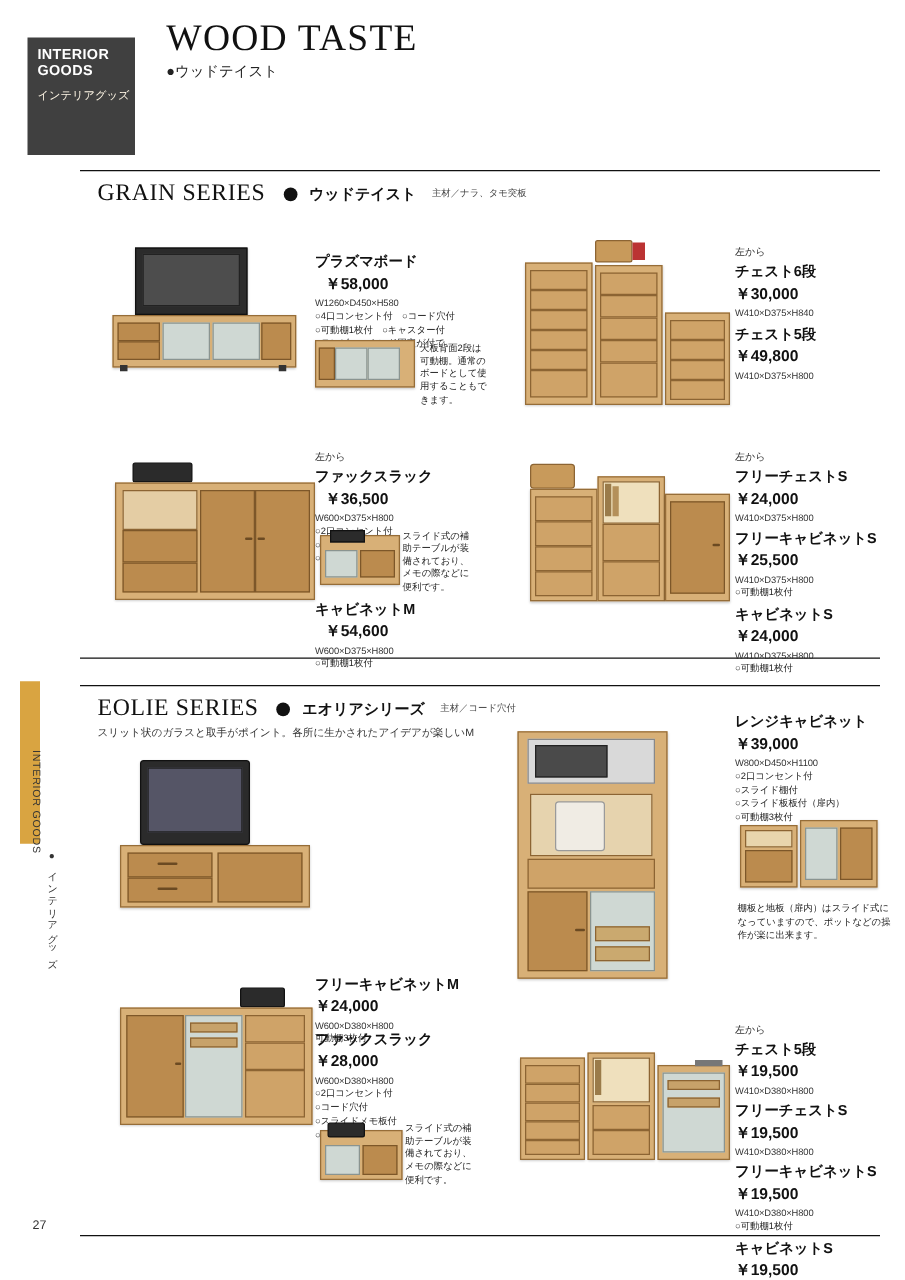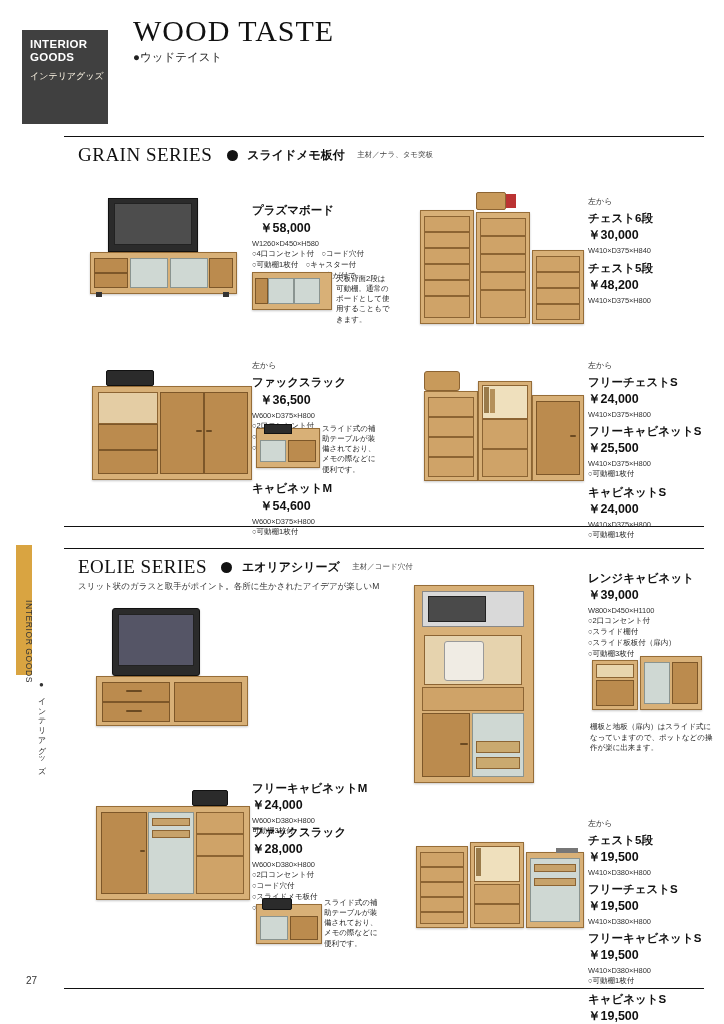--- a/index.html
+++ b/index.html
@@ -106,21 +106,21 @@
   <div class="side-tab"></div>
   <div class="side-vert">INTERIOR GOODS</div>
   <div class="side-vert2">● インテリアグッズ</div>
 
   <div class="sec sec1"></div>
   <div class="sec-line-bottom" style="top:526px"></div>
 
   <div class="sec-head" style="left:78px;top:144px;width:520px">
     <span class="sec-title">GRAIN SERIES</span>
     <span class="sec-bullet"></span>
-    <span class="sec-title-jp">スライドメモ板付</span>
+    <span class="sec-title-jp">ウッドテイスト</span>
     <span class="sec-mat">主材／ナラ、タモ突板</span>
   </div>
 
   <div class="art" style="left:90px;top:198px;width:145px;height:100px">
     <div class="art dark shadow" style="left:18px;top:0;width:88px;height:52px"></div>
     <div class="art" style="left:24px;top:5px;width:76px;height:40px;background:#4d4d4d;border:1px solid #222"></div>
     <div class="art wood2 shadow" style="left:0;top:54px;width:145px;height:40px"></div>
     <div class="art glass" style="left:40px;top:60px;width:36px;height:28px"></div>
     <div class="art glass" style="left:80px;top:60px;width:36px;height:28px"></div>
     <div class="art wood3" style="left:4px;top:60px;width:32px;height:13px"></div>
@@ -176,21 +176,21 @@
 
   <div class="blk" style="left:588px;top:196px;width:120px">
     <div class="lbl-pre">左から</div>
     <div>
       <div class="p-name">チェスト6段</div>
       <div class="p-price-b">￥30,000</div>
       <div class="p-dim">W410×D375×H840</div>
     </div>
     <div style="margin-top:3px">
       <div class="p-name">チェスト5段</div>
-      <div class="p-price-b">￥48,200</div>
+      <div class="p-price-b">￥49,800</div>
       <div class="p-dim">W410×D375×H800</div>
     </div>
   </div>
 
   <div class="art" style="left:92px;top:370px;width:158px;height:110px">
     <div class="art dark" style="left:14px;top:0;width:46px;height:14px;border-radius:2px"></div>
     <div class="art wood2 shadow" style="left:0;top:16px;width:158px;height:92px"></div>
     <div class="art" style="left:6px;top:22px;width:58px;height:30px;background:#e4cda4;border:1px solid #8c6433"></div>
     <div class="art wood3" style="left:6px;top:54px;width:58px;height:24px"></div>
     <div class="art wood3" style="left:6px;top:80px;width:58px;height:22px"></div>

